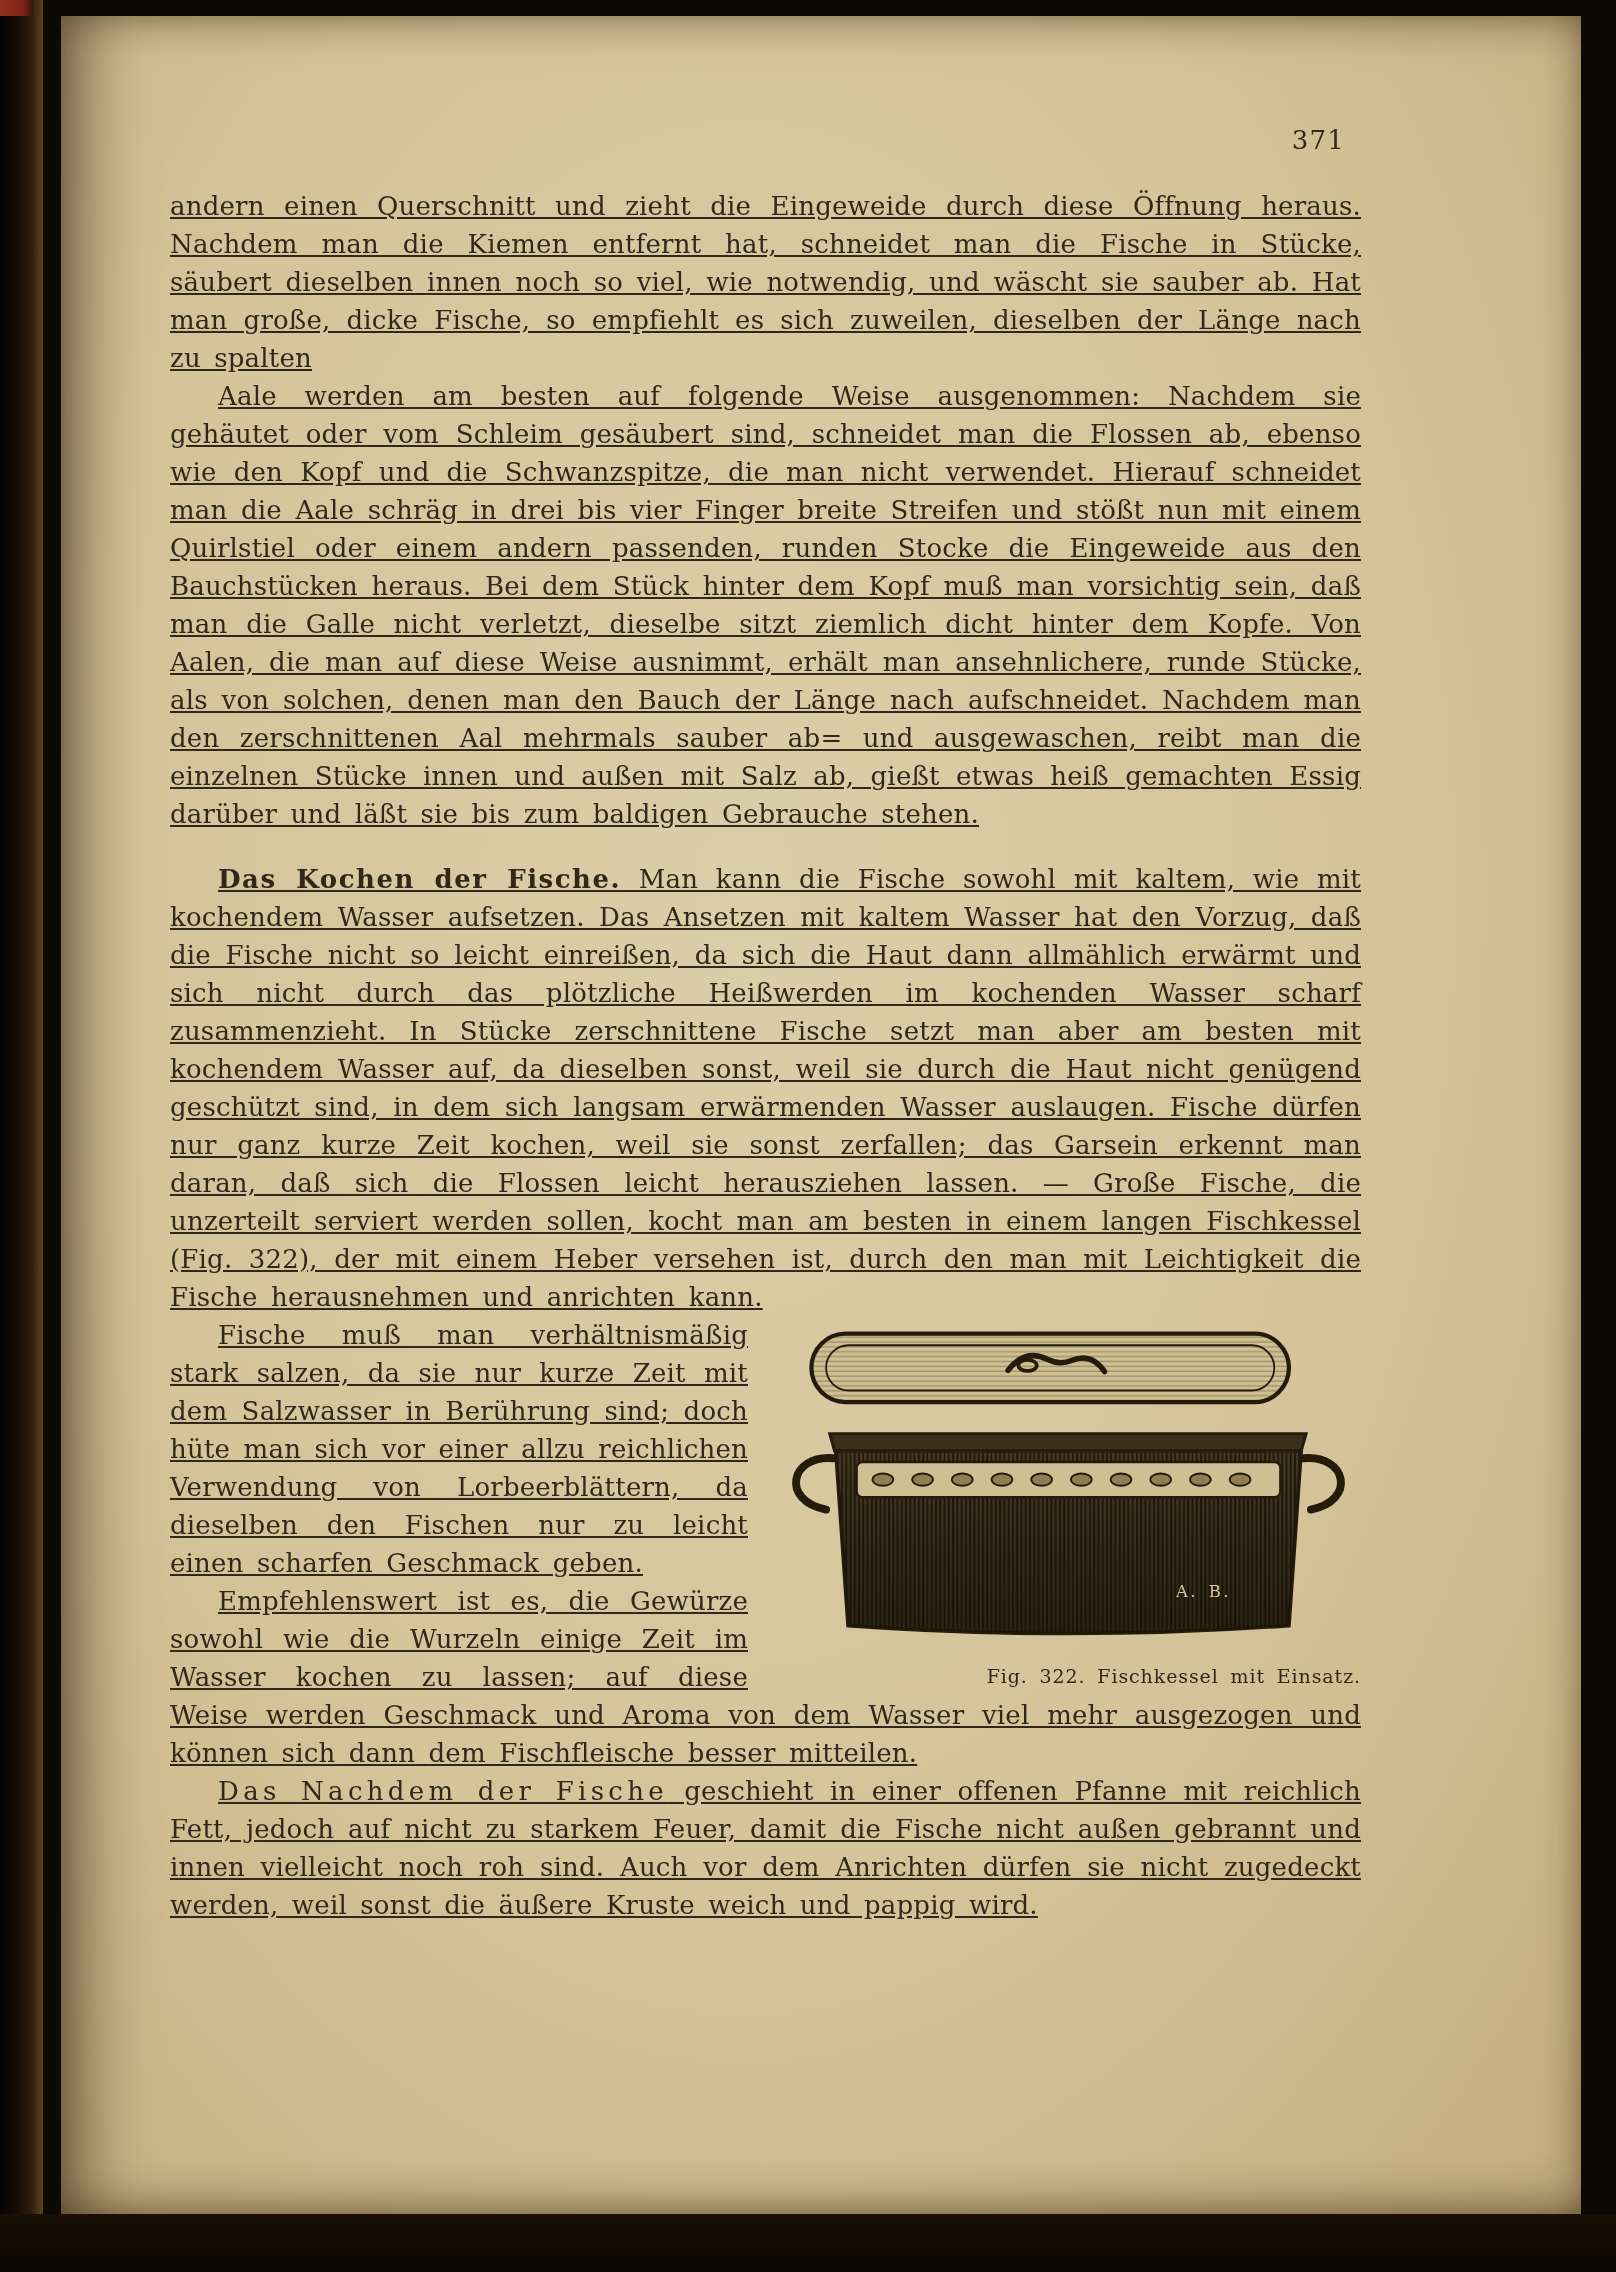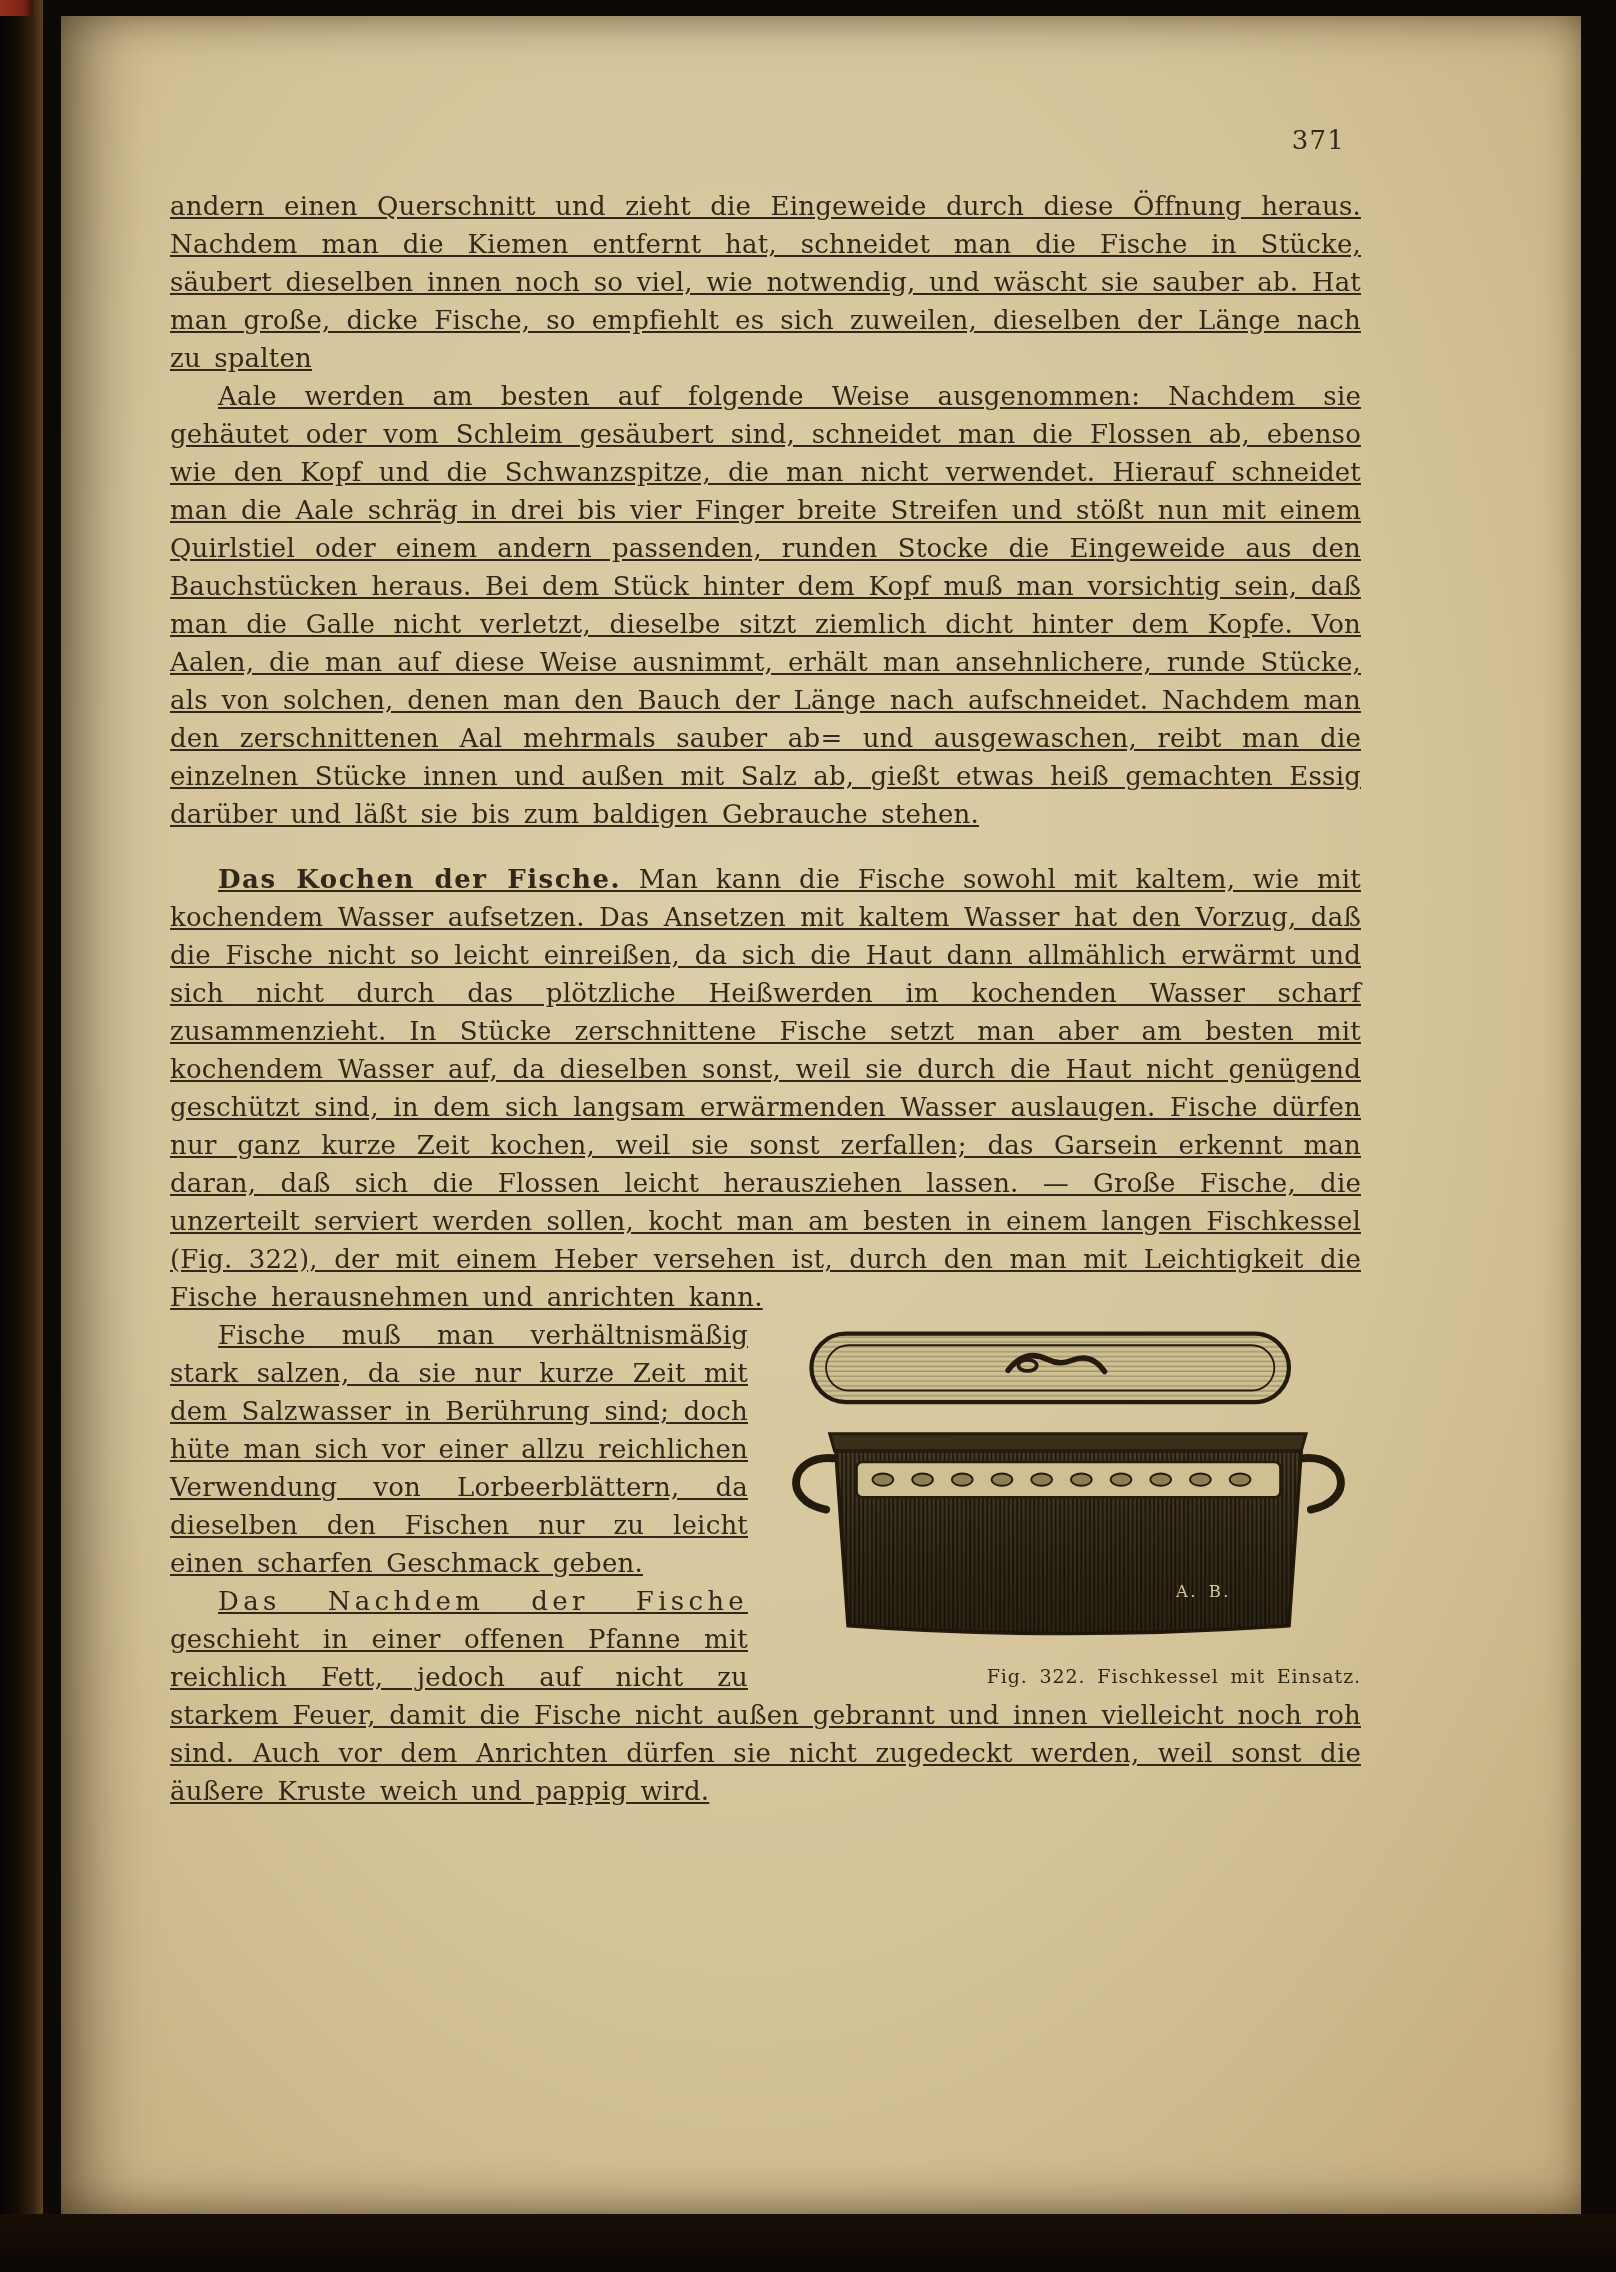--- a/index.html
+++ b/index.html
@@ -183,20 +183,21 @@
           <ellipse cx="760" cy="253" rx="17" ry="10" fill="#8f7e54" stroke="#241b0d" stroke-width="3"></ellipse>
         </g>
 
         <text x="655" y="445" font-size="27" letter-spacing="4" fill="#d6c79c" font-family="DejaVu Serif, serif">A. B.</text>
       </svg>
       <figcaption class="figcaption">Fig. 322. Fischkessel mit Einsatz.</figcaption>
     </figure>
 
     <p>Fische muß man verhältnismäßig stark salzen, da sie nur kurze Zeit mit dem Salzwasser in Berührung sind; doch hüte man sich vor einer allzu reichlichen Verwendung von Lorbeerblättern, da dieselben den Fischen nur zu leicht einen scharfen Geschmack geben.</p>
 
+    <p>Empfehlenswert ist es, die Gewürze sowohl wie die Wurzeln einige Zeit im Wasser kochen zu lassen; auf diese Weise werden Geschmack und Aroma von dem Wasser viel mehr ausgezogen und können sich dann dem Fischfleische besser mitteilen.</p>
 
 
     <p>
       <span class="spaced">Das Nachdem der Fische</span><span> geschieht in einer offenen Pfanne mit reichlich Fett, jedoch auf nicht zu starkem Feuer, damit die Fische nicht außen gebrannt und innen vielleicht noch roh sind. Auch vor dem Anrichten dürfen sie nicht zugedeckt werden, weil sonst die äußere Kruste weich und pappig wird.</span>
     </p>
 
 
   </div>
 </div>
 

